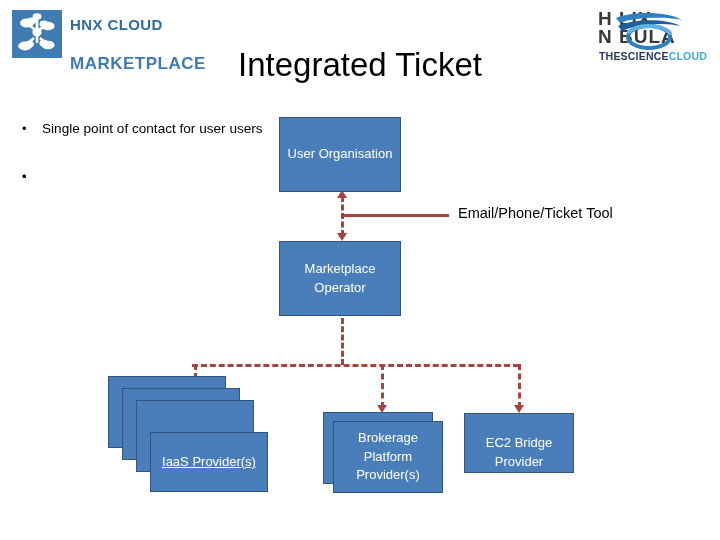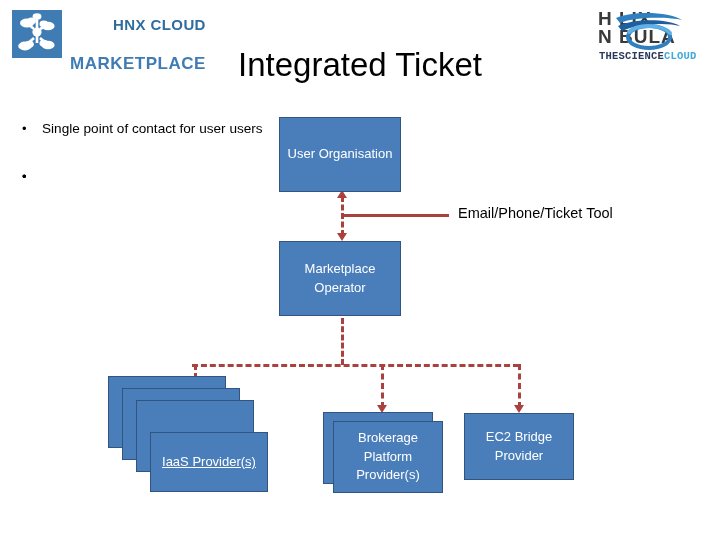--- a/index.html
+++ b/index.html
@@ -32,21 +32,20 @@
     top: 0;
     width: 50px;
     height: 48px;
     background: #3f7cb4;
   }
   .hnx-text {
     position: absolute;
     left: 58px;
     top: 7px;
     line-height: 1.12;
-    text-align: right;
   }
   .hnx-text .l1 {
     font-size: 15px;
     font-weight: bold;
     color: #2f6d9e;
     letter-spacing: 0.4px;
   }
   .hnx-text .l2 {
     font-size: 17px;
     font-weight: bold;
@@ -81,21 +80,20 @@
     width: 74px;
     height: 40px;
   }
   .hn-tag {
     position: absolute;
     left: 3px;
     top: 42px;
     font-size: 10.5px;
     font-weight: bold;
     letter-spacing: 0.2px;
-    font-family: Liberation Mono, monospace;
   }
   .hn-tag .dark { color: #2b3a5c; }
   .hn-tag .blue { color: #3fa9dc; }
 
   
   .title {
     position: absolute;
     left: 0;
     top: 46px;
     width: 720px;
@@ -289,17 +287,17 @@
     </div>
   </div>
 
   <div>
     <div class="stack-ghost" style="left:323px; top:412px; width:110px; height:72px;"></div>
     <div class="box" style="left:333px; top:421px; width:110px; height:72px;">
       <span class="lbl">Brokerage Platform Provider(s)</span>
     </div>
   </div>
 
-  <div class="box" style="left:464px; top:413px; width:110px; height:67px;">
+  <div class="box" style="left:464px; top:413px; width:110px; height:60px;align-items:flex-end;">
     <span class="lbl">EC2 Bridge Provider</span>
   </div>
 
 </div>
 
 </body></html>

